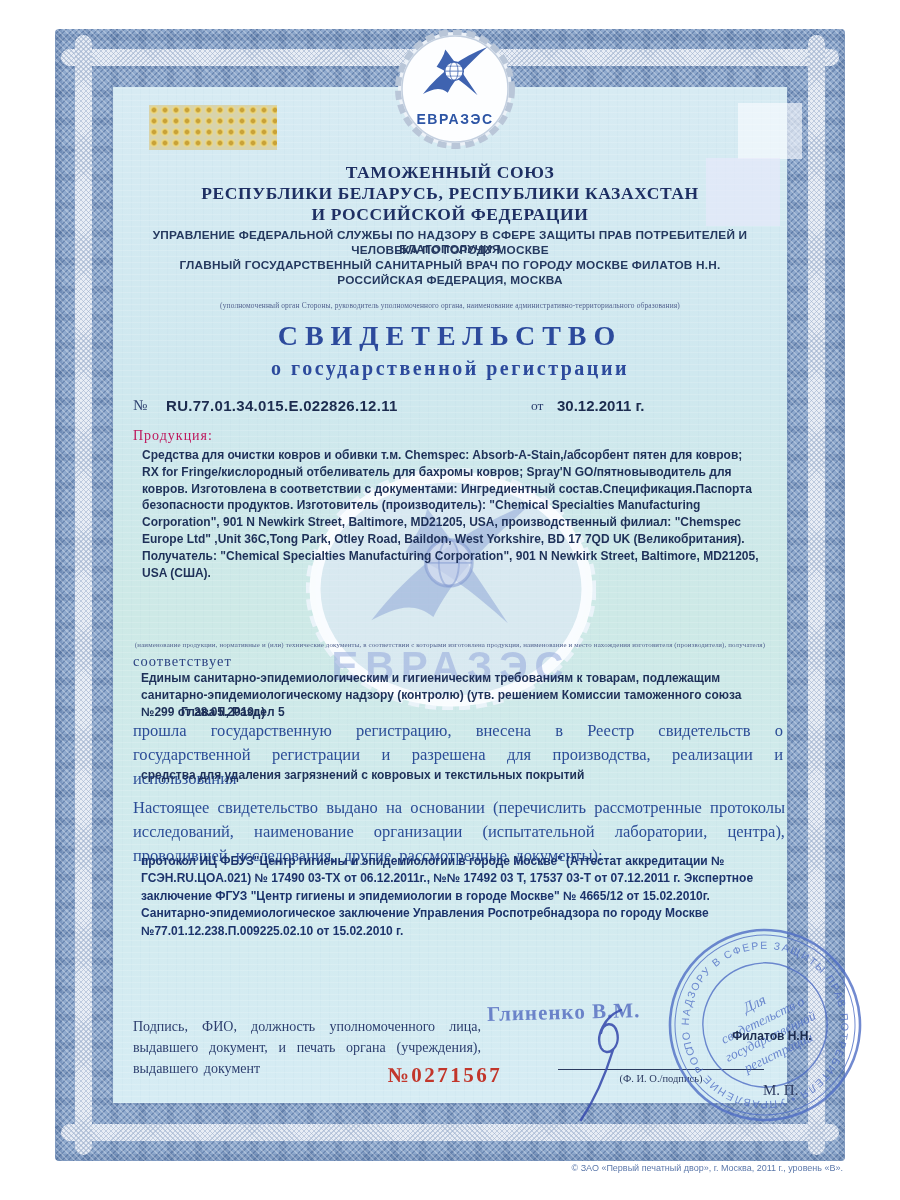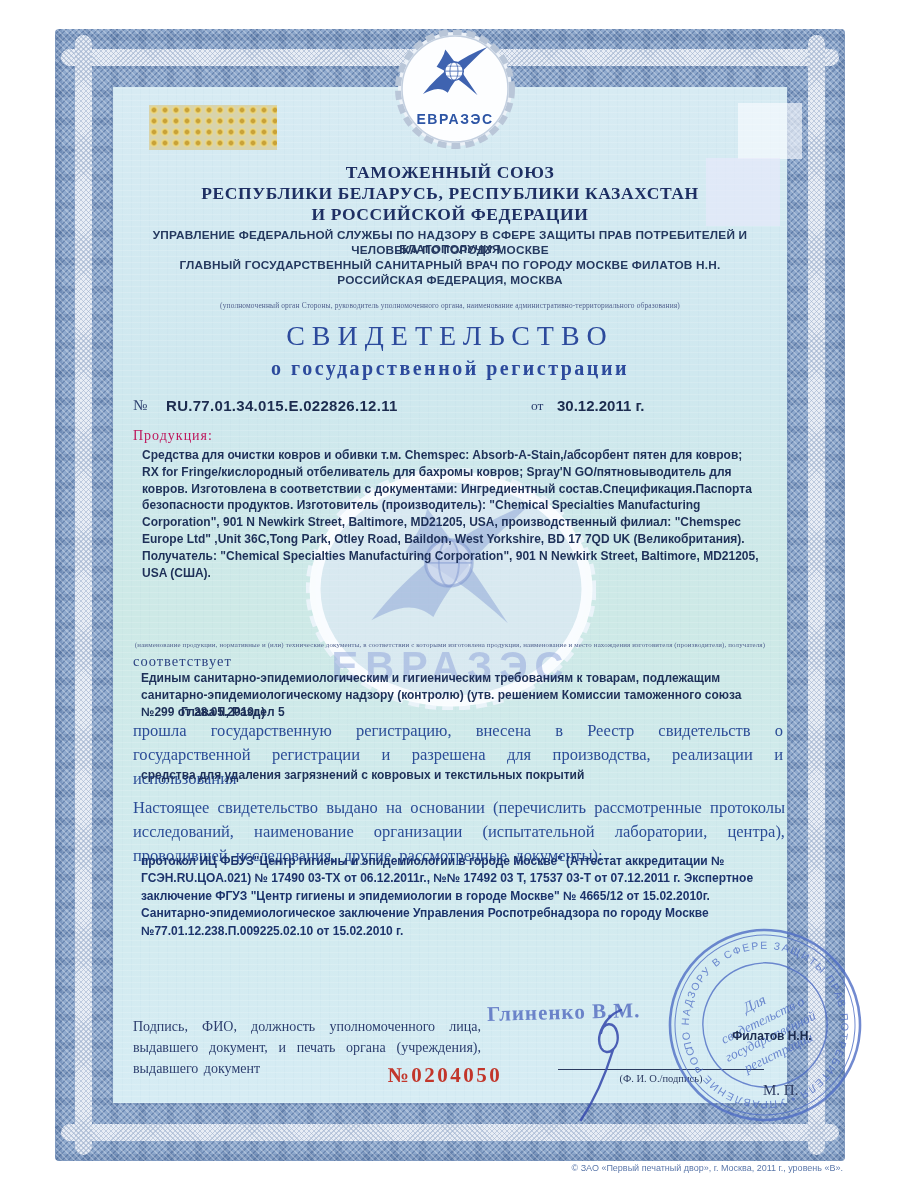--- a/index.html
+++ b/index.html
@@ -36,21 +36,21 @@
   .panel-a{position:absolute;left:738px;top:103px;width:64px;height:56px;background:rgba(250,252,255,.62);}
   .panel-b{position:absolute;left:706px;top:158px;width:74px;height:68px;background:rgba(231,232,250,.66);}
   
   .abs{position:absolute;z-index:3;}
   .ctr{left:115px;width:670px;text-align:center;}
   .navy-serif{color:#1e2f63;font-weight:bold;font-family:"Liberation Serif",serif;}
   .sans{font-family:"Liberation Sans",sans-serif;}
   .union{font-size:17.5px;letter-spacing:.6px;}
   .authority{font-size:11.8px;font-weight:600;color:#25395f;letter-spacing:.2px;}
   .tiny-caption{font-size:7.4px;color:#51618e;white-space:nowrap;letter-spacing:.15px;}
-  .doc-title{font-size:28px;font-weight:normal;letter-spacing:7px;color:#2c4a9c;}
+  .doc-title{font-size:28px;font-weight:bold;letter-spacing:7px;color:#2c4a9c;}
   .doc-subtitle{font-size:20px;font-weight:bold;letter-spacing:2.5px;color:#2c4a9c;}
   .label-serif{font-family:"Liberation Serif",serif;color:#be185d;font-size:14px;letter-spacing:1px;}
   .body-sans{font-family:"Liberation Sans",sans-serif;font-size:12px;font-weight:600;
              color:#1e3058;line-height:1.4;}
   .body-serif{font-family:"Liberation Serif",serif;font-size:16.5px;color:#2c4d97;line-height:1.45;
               text-align:justify;word-spacing:6px;}
   .sig-instruction{font-family:"Liberation Serif",serif;font-size:14px;color:#2c3e6e;line-height:1.5;
               text-align:justify;word-spacing:2px;}
   .stamp-name{font-family:"Liberation Serif",serif;font-weight:bold;font-size:21px;letter-spacing:1px;
               color:rgba(88,113,194,.85);transform:rotate(-1.5deg);}
@@ -180,17 +180,17 @@
         <text x="107" y="106" text-anchor="middle" font-size="13.5">свидетельств о</text>
         <text x="107" y="124" text-anchor="middle" font-size="13.5">государственной</text>
         <text x="107" y="142" text-anchor="middle" font-size="13.5">регистрации</text>
       </g>
     </svg>
   </div>
 
   <div class="abs sans filatov">Филатов Н.Н.</div>
   <div class="abs mp">М. П.</div>
 
-  <div class="abs serial">№0204050</div>
+  <div class="abs serial">№0271567</div>
 
   <div class="abs sans copyright">© ЗАО «Первый печатный двор», г. Москва, 2011 г., уровень «В».</div>
 
 </div>
 
 </body></html>

